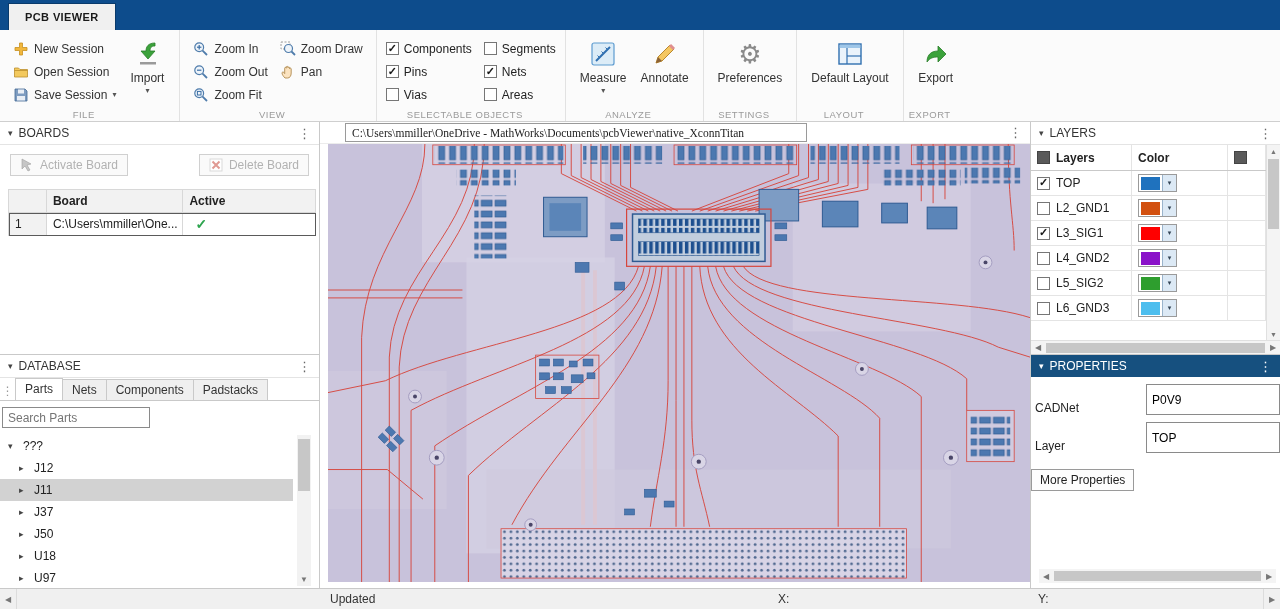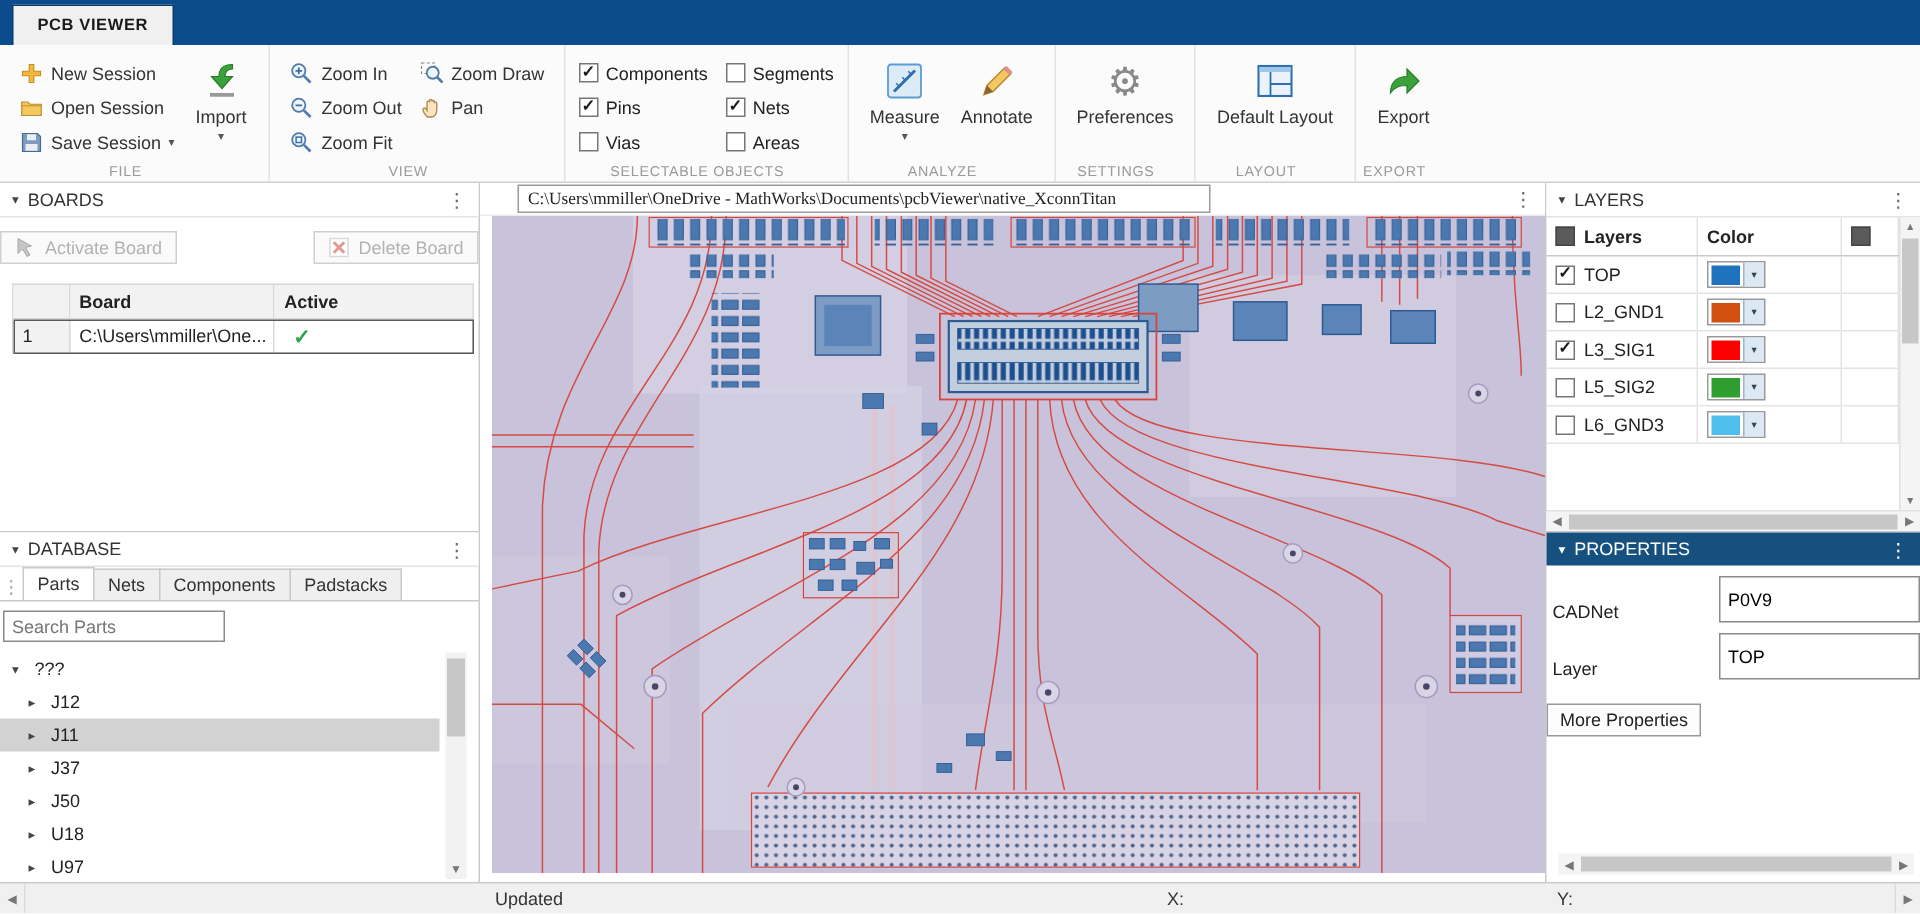--- a/index.html
+++ b/index.html
@@ -34,21 +34,21 @@
   .leftcol{width:320px;flex:none;border-right:1px solid #c9c9c9;display:flex;flex-direction:column;background:#fff}
   .centercol{flex:1;display:flex;flex-direction:column;min-width:0;background:#fff}
   .rightcol{width:250px;flex:none;border-left:1px solid #c9c9c9;display:flex;flex-direction:column;background:#fff}
 
   .panel-hdr{height:23px;flex:none;display:flex;align-items:center;gap:6px;padding:0 8px;border-bottom:1px solid #e4e4e4;color:#333;font-size:12px;background:#fff}
   .twisty{font-size:9px;color:#444}
   .dots{margin-left:auto;color:#666;font-size:13px;cursor:default}
 
   
   .boards{height:233px;flex:none;display:flex;flex-direction:column;border-bottom:1px solid #c9c9c9}
-  .boards-toolbar{display:flex;padding:9px 0 0}
+  .boards-toolbar{display:flex;padding:9px 10px 0}
   .gbtn{display:inline-flex;align-items:center;gap:6px;border:1px solid #d0d0d0;background:#fafafa;color:#b2b2b2;font-size:12px;padding:3px 9px}
   .bt{margin:13px 0 0 8px;width:308px;border-top:1px solid #d8d8d8;border-left:1px solid #d8d8d8;font-size:12px}
   .btr{display:flex}
   .btc{border-right:1px solid #d8d8d8;border-bottom:1px solid #d8d8d8;height:23px;display:flex;align-items:center;padding:0 6px;overflow:hidden;white-space:nowrap}
   .c-num{width:38px;background:#f2f2f2}
   .c-board{width:137px}
   .c-active{width:133px}
   .bt-hdr .btc{background:#f2f2f2;font-weight:bold}
   .btr.selected{outline:1px solid #5a5a5a;outline-offset:-1px}
   .greencheck{color:#2da44e;font-weight:bold;font-size:14px;padding-left:6px}
@@ -649,20 +649,33 @@
                   <span class="swatchbox">
                     <span class="swatch" style="background: rgb(255, 0, 0);"></span>
                     <span class="swcaret">▾</span>
                   </span>
                 </div>
               <div class="lcell cell-extra"></div>
             </div>
             <div class="lrow">
               <div class="lcell cell-name">
                   <span class="cb"></span>
+                  <span>L4_GND2</span>
+                </div>
+              <div class="lcell cell-color">
+                  <span class="swatchbox">
+                    <span class="swatch" style="background: rgb(138, 18, 201);"></span>
+                    <span class="swcaret">▾</span>
+                  </span>
+                </div>
+              <div class="lcell cell-extra"></div>
+            </div>
+            <div class="lrow">
+              <div class="lcell cell-name">
+                  <span class="cb"></span>
                   <span>L5_SIG2</span>
                 </div>
               <div class="lcell cell-color">
                   <span class="swatchbox">
                     <span class="swatch" style="background: rgb(46, 158, 46);"></span>
                     <span class="swcaret">▾</span>
                   </span>
                 </div>
               <div class="lcell cell-extra"></div>
             </div>

